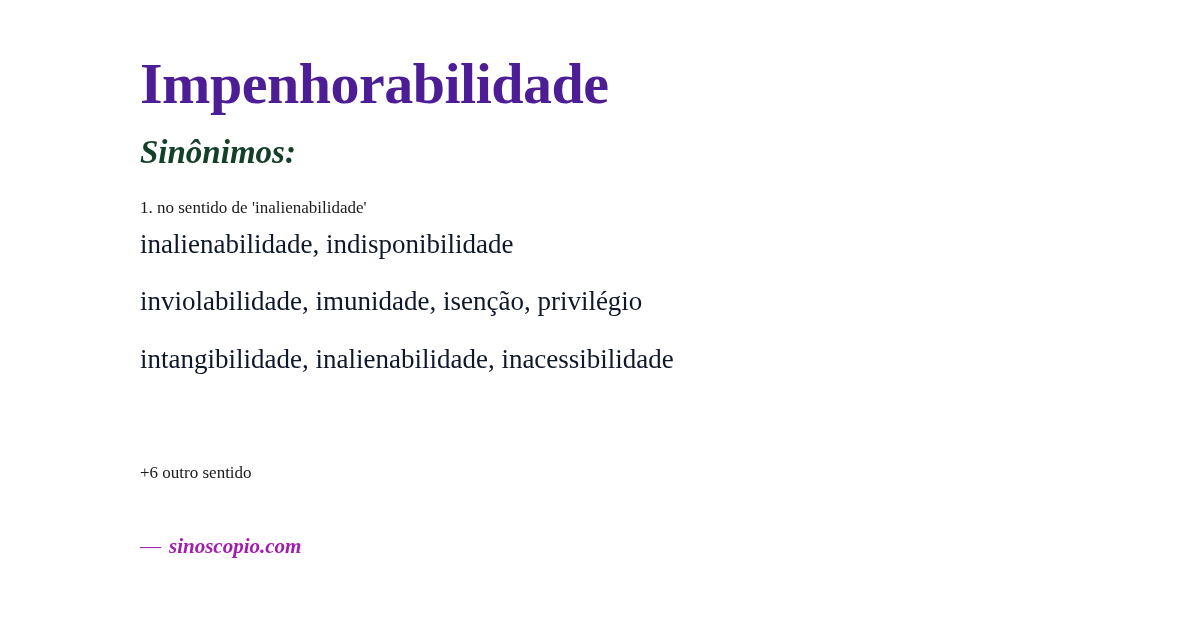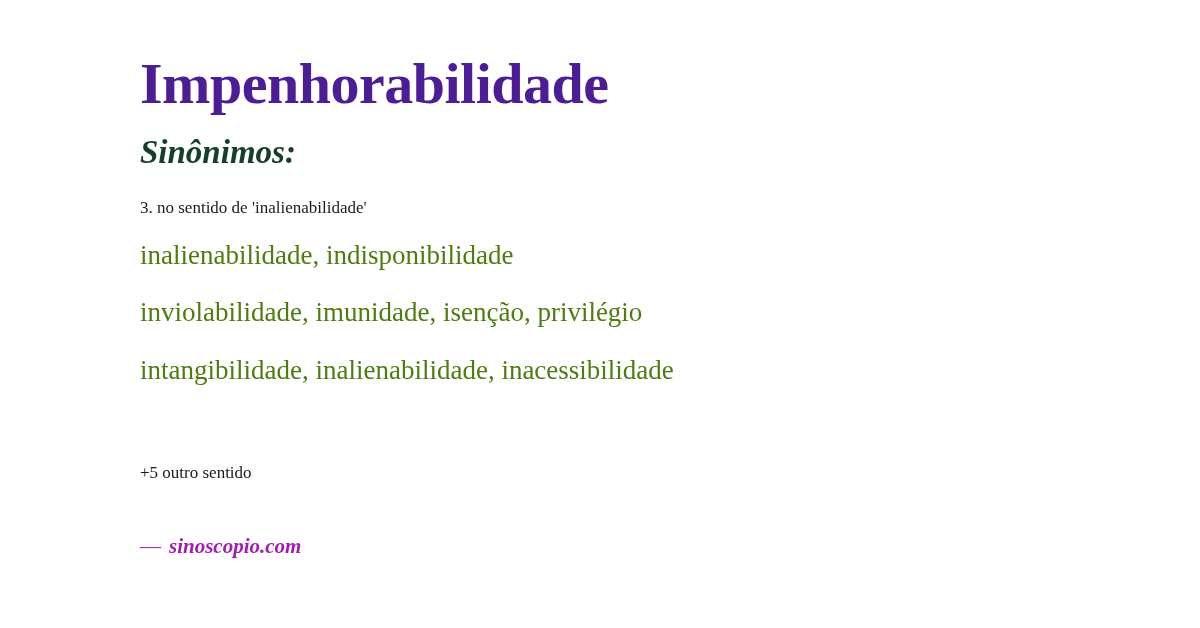--- a/index.html
+++ b/index.html
@@ -54,23 +54,23 @@
   }
   .sense-label {
     font-family: "Liberation Serif", serif;
     font-size: 17px;
     color: #1a1a1a;
     line-height: 1.45;
   }
   .sense-words {
     font-family: "Liberation Serif", serif;
     font-size: 27px;
-    color: #4d7c0f;
+    color: #0f172a;
     line-height: 1.32;
-    margin-top: 17px;
+    margin-top: 6px;
   }
   .more {
     position: absolute;
     left: 140px;
     top: 463px;
     font-family: "Liberation Serif", serif;
     font-size: 17px;
     color: #1a1a1a;
   }
   .source {
@@ -94,33 +94,33 @@
 
 <div class="page">
 
   <h1 class="title">Impenhorabilidade</h1>
 
   <div class="subtitle">Sinônimos:</div>
 
   <div class="senses">
 
     <div class="sense">
-      <div class="sense-label">3. no sentido de 'inalienabilidade'</div>
+      <div class="sense-label">1. no sentido de 'inalienabilidade'</div>
       <div class="sense-words">inalienabilidade, indisponibilidade</div>
     </div>
 
     <div class="sense">
       <div class="sense-words">inviolabilidade, imunidade, isenção, privilégio</div>
     </div>
 
     <div class="sense">
       <div class="sense-words">intangibilidade, inalienabilidade, inacessibilidade</div>
     </div>
 
   </div>
 
-  <div class="more">+5 outro sentido</div>
+  <div class="more">+6 outro sentido</div>
 
   <div class="source">
     <span class="dash">—</span><span>sinoscopio.com</span>
   </div>
 
 </div>
 
 </body></html>

